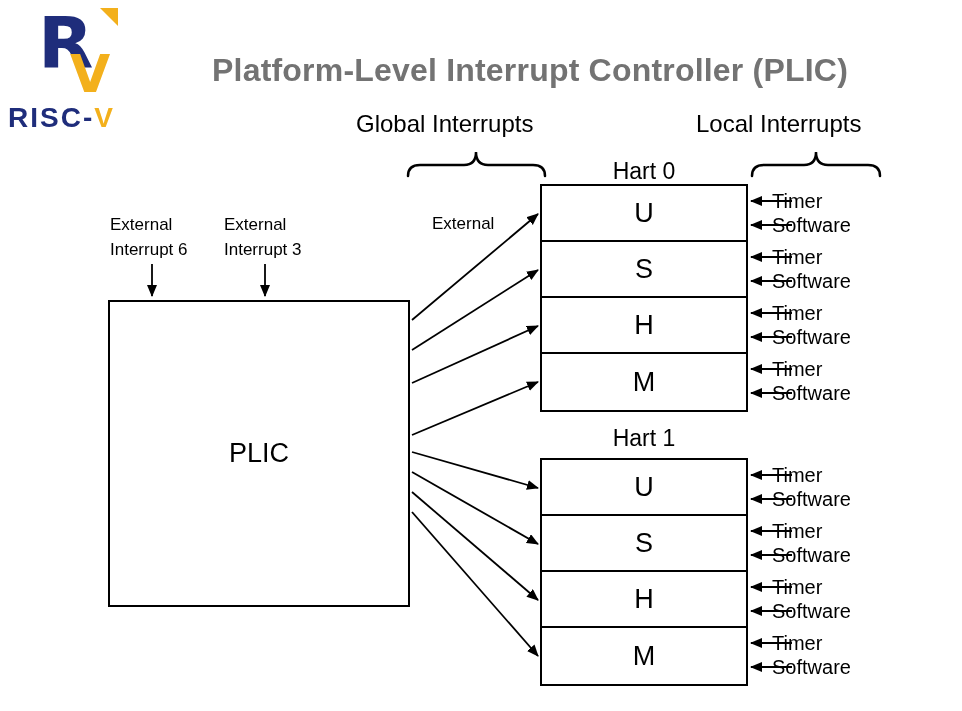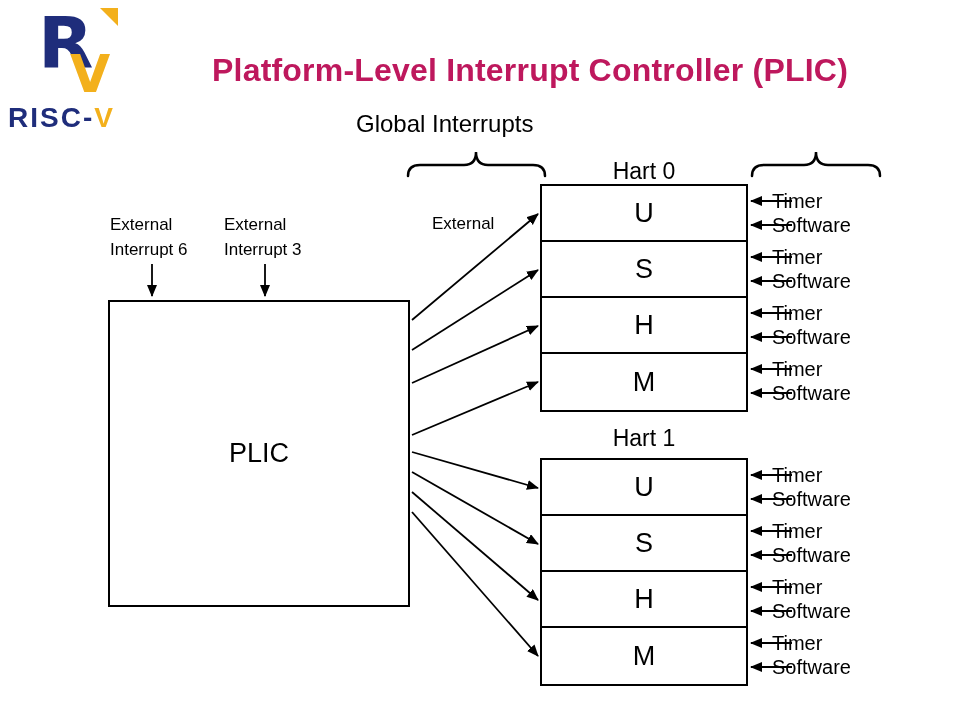--- a/index.html
+++ b/index.html
@@ -14,21 +14,21 @@
     overflow: hidden;
     margin: 0 auto;
   }
   .overlay { position: absolute; left: 0; top: 0; }
 
   .title {
     position: absolute;
     left: 135px; top: 52px; width: 790px;
     text-align: center;
     font-size: 32px; font-weight: bold;
-    color: #be185d;
+    color: #737373;
     letter-spacing: 0.2px;
   }
 
   .logo { position: absolute; left: 0; top: 0; width: 170px; height: 130px; }
   .logo-mark { position: absolute; left: 40px; top: 6px; }
   .logo-word {
     position: absolute; left: 8px; top: 102px;
     font-size: 28px; font-weight: bold; letter-spacing: 2px;
     color: #1F2D7B; white-space: nowrap;
   }
@@ -130,20 +130,21 @@
       <text x="30" y="86" font-family="DejaVu Sans, sans-serif" font-size="52" font-weight="bold" fill="#F3B01C">V</text>
     </svg>
     <div class="logo-word">
       <span>RISC-</span><span class="v">V</span>
     </div>
   </div>
 
   <h1 class="title">Platform-Level Interrupt Controller (PLIC)</h1>
 
   <div class="group-label" style="left:356px;">Global Interrupts</div>
+  <div class="group-label" style="left:696px;">Local Interrupts</div>
 
   <div class="ext-label" style="left:110px; top:212px;">
     <span>External</span>
     <span>Interrupt 6</span>
   </div>
   <div class="ext-label" style="left:224px; top:212px;">
     <span>External</span>
     <span>Interrupt 3</span>
   </div>
   <div class="single-label" style="left:432px; top:213px;">External</div>

